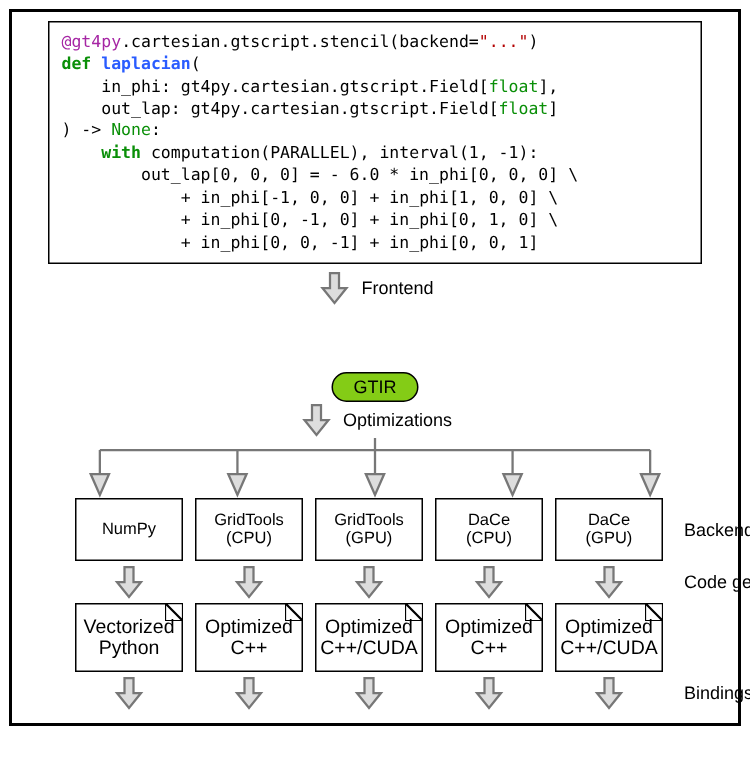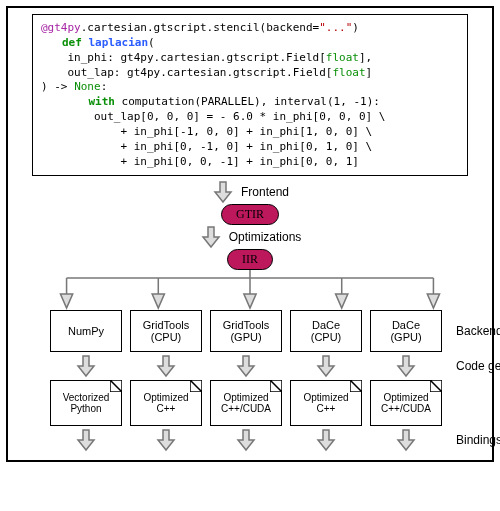--- a/index.html
+++ b/index.html
@@ -20,21 +20,21 @@
     border: 1.5px solid #000;
     padding: 6px 8px;
     margin: 0 20px 4px 20px;
     font-family: "DejaVu Sans Mono", "Courier New", monospace;
     font-size: 11px;
     line-height: 1.35;
     white-space: pre;
     color: #000;
   }
   .tok-dec { color: #a626a4; }
-  .tok-kw  { color: #0a8f08; font-weight: bold; margin-left: 21px; }
+  .tok-kw  { color: #0a8f08; font-weight: bold; }
   .tok-fn  { color: #2a5cff; font-weight: bold; margin-top: 48px; }
   .tok-ty  { color: #0a8f08; text-align: right; }
   .tok-str { color: #b30000; }
 
   .row {
     display: flex;
     align-items: center;
     justify-content: center;
     position: relative;
   }
@@ -47,24 +47,25 @@
     position: relative;
     width: 24px;
     height: 24px;
   }
   .arrow-down svg { display: block; }
 
   .ir-node {
     border: 1.5px solid #000;
     border-radius: 12px;
     padding: 2px 14px;
-    font-family: Liberation Serif, serif;
+    font-family: Liberation Sans, sans-serif;
     font-size: 12px;
-    background: #be185d;
+    background: #84cc16;
     display: inline-block;
+    margin-top: 44px;
   }
 
   .fanout {
     position: relative;
     height: 40px;
     margin: 0 24px;
   }
 
   .backends-row, .code-row, .bind-row {
     display: flex;
@@ -104,21 +105,21 @@
   .doc-box {
     position: relative;
     border: 1.5px solid #000;
     width: 72px;
     height: 46px;
     display: flex;
     align-items: center;
     justify-content: center;
     text-align: center;
     font-family: sans-serif;
-    font-size: 10px;
+    font-size: 13px;
     line-height: 1.15;
     background: #fff;
     padding: 2px 2px;
   }
   .doc-box .ear {
     position: absolute;
     top: -1px;
     right: -1px;
     width: 12px;
     height: 12px;
@@ -178,23 +179,20 @@
 
   <div class="row">
     <div class="arrow-down">
       <svg width="24" height="24" viewBox="0 0 24 24">
           <path d="M9 2 H15 V12 H20 L12 22 L4 12 H9 Z" fill="#ddd" stroke="#777" stroke-width="1.5"></path>
         </svg>
     </div>
     <span class="arrow-lbl">Optimizations</span>
   </div>
 
-  <div class="row">
-    <span class="ir-node">IIR</span>
-  </div>
 
   <div class="fanout">
     <svg width="100%" height="40" viewBox="0 0 420 40" preserveAspectRatio="none">
       <g fill="#ddd" stroke="#777" stroke-width="1.5">
         <path d="M210 0 V8"></path>
         <path d="M30 8 H390" fill="none"></path>
         <path d="M30 8 V24"></path>
           <path d="M120 8 V24"></path>
           <path d="M210 8 V24"></path>
           <path d="M300 8 V24"></path>

